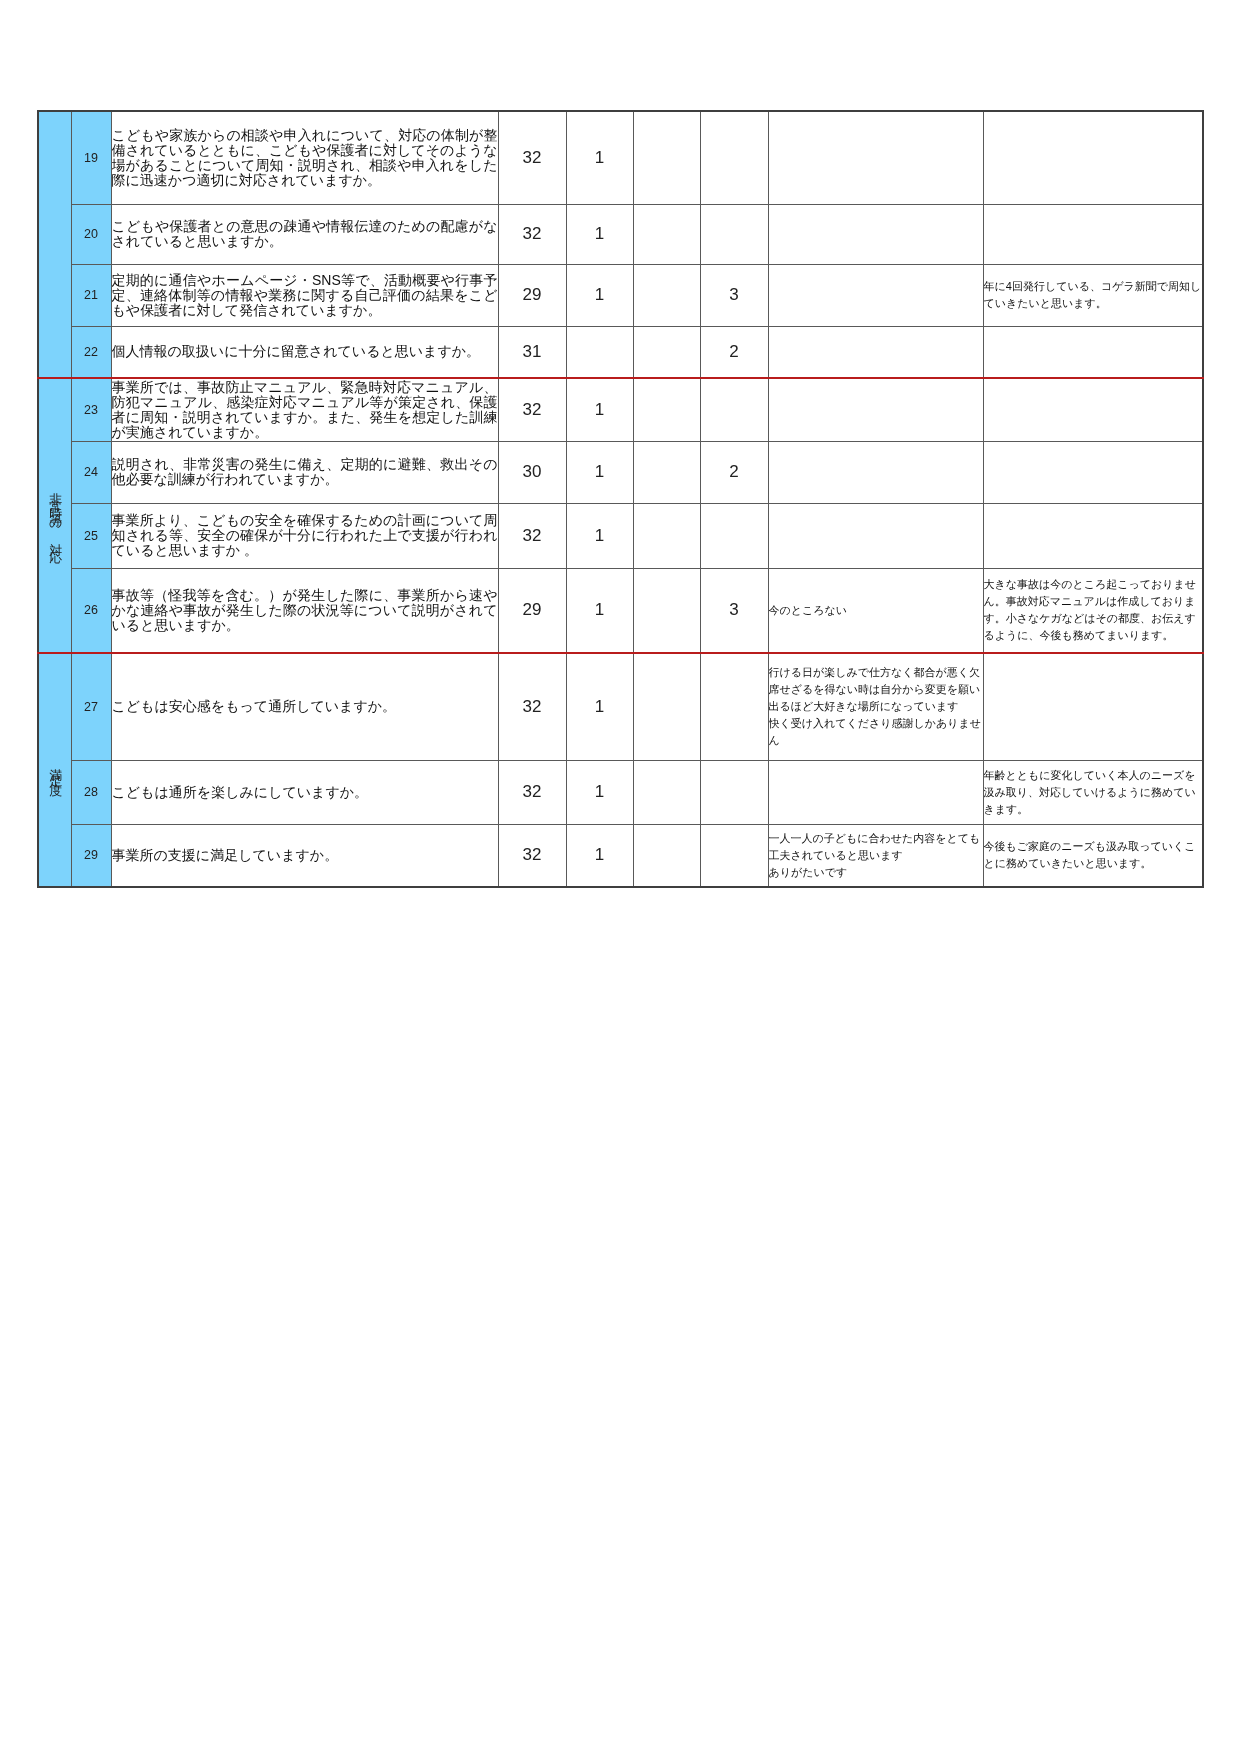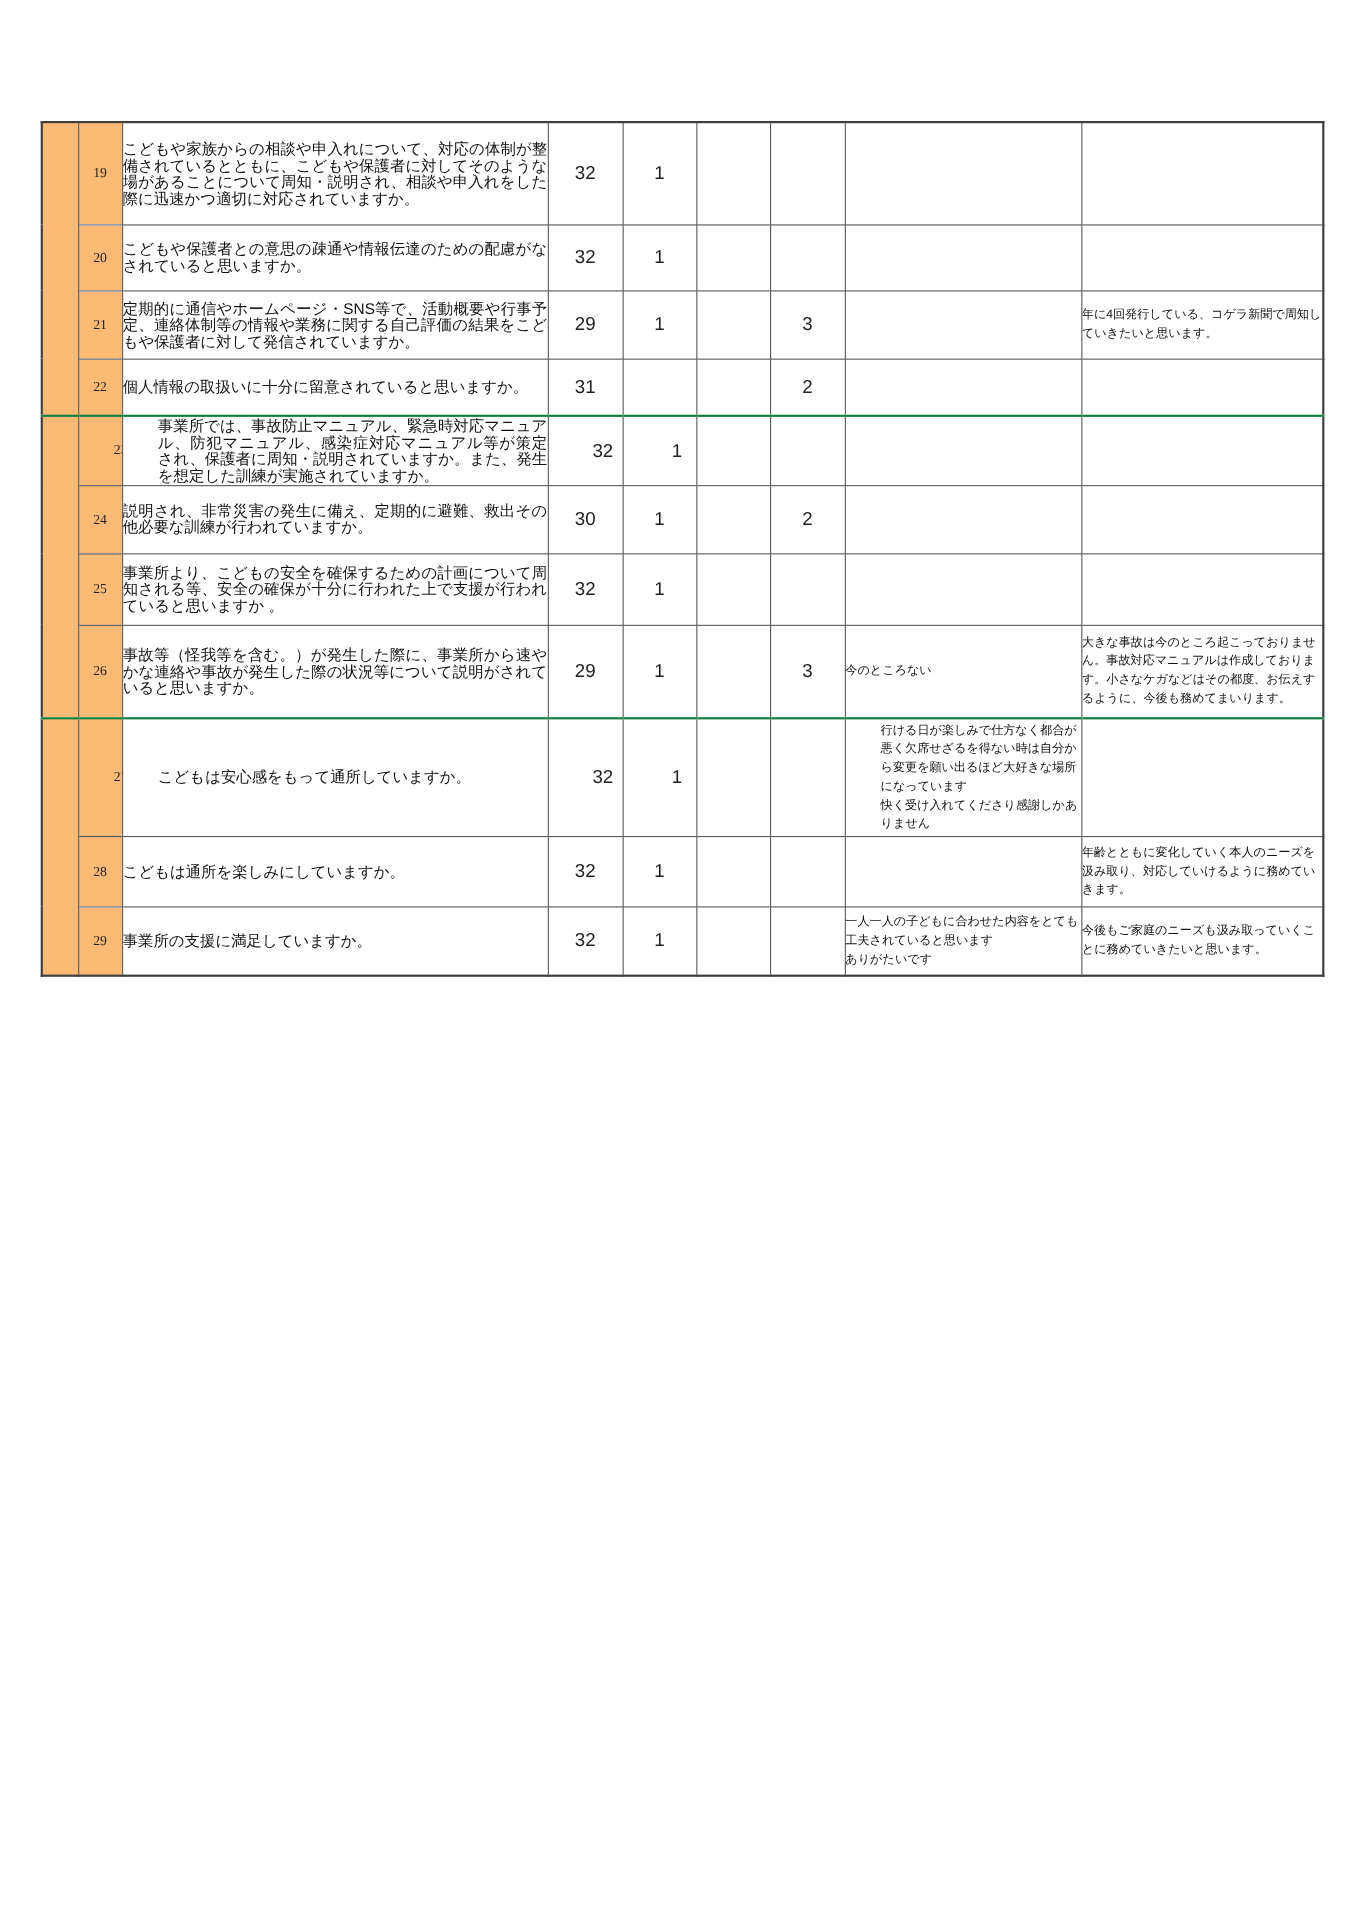--- a/index.html
+++ b/index.html
@@ -29,23 +29,22 @@
     padding: 0;
     vertical-align: middle;
     overflow: hidden;
   }
   
   table.eval {
     border: 2px solid #3f3f3f;
   }
   
   td.cat, td.num {
-    background: #fdba74;
+    background: #7dd3fc;
     border: 2px solid #3f3f3f;
-    font-family: Liberation Serif, serif;
   }
   td.cat {
     text-align: center;
   }
   .cat-label {
     display: inline-block;
     writing-mode: vertical-rl;
     text-orientation: upright;
     font-size: 13px;
     letter-spacing: 7px;
@@ -72,22 +71,21 @@
   td.cm {
     vertical-align: top;
     font-size: 11px;
     line-height: 17px;
     padding: 1px 4px 0 4px;
     white-space: pre-wrap;
     text-align: left;
     color: #111;
   }
   tr.group-start td {
-    border-top: 2px solid #15803d;
-    padding-left: 32px;
+    border-top: 2px solid #b91c1c;
   }
 </style>
 </head>
 <body>
 
 <div class="page">
   <table class="eval">
     <colgroup>
       <col style="width:33px">
       <col style="width:40px">

